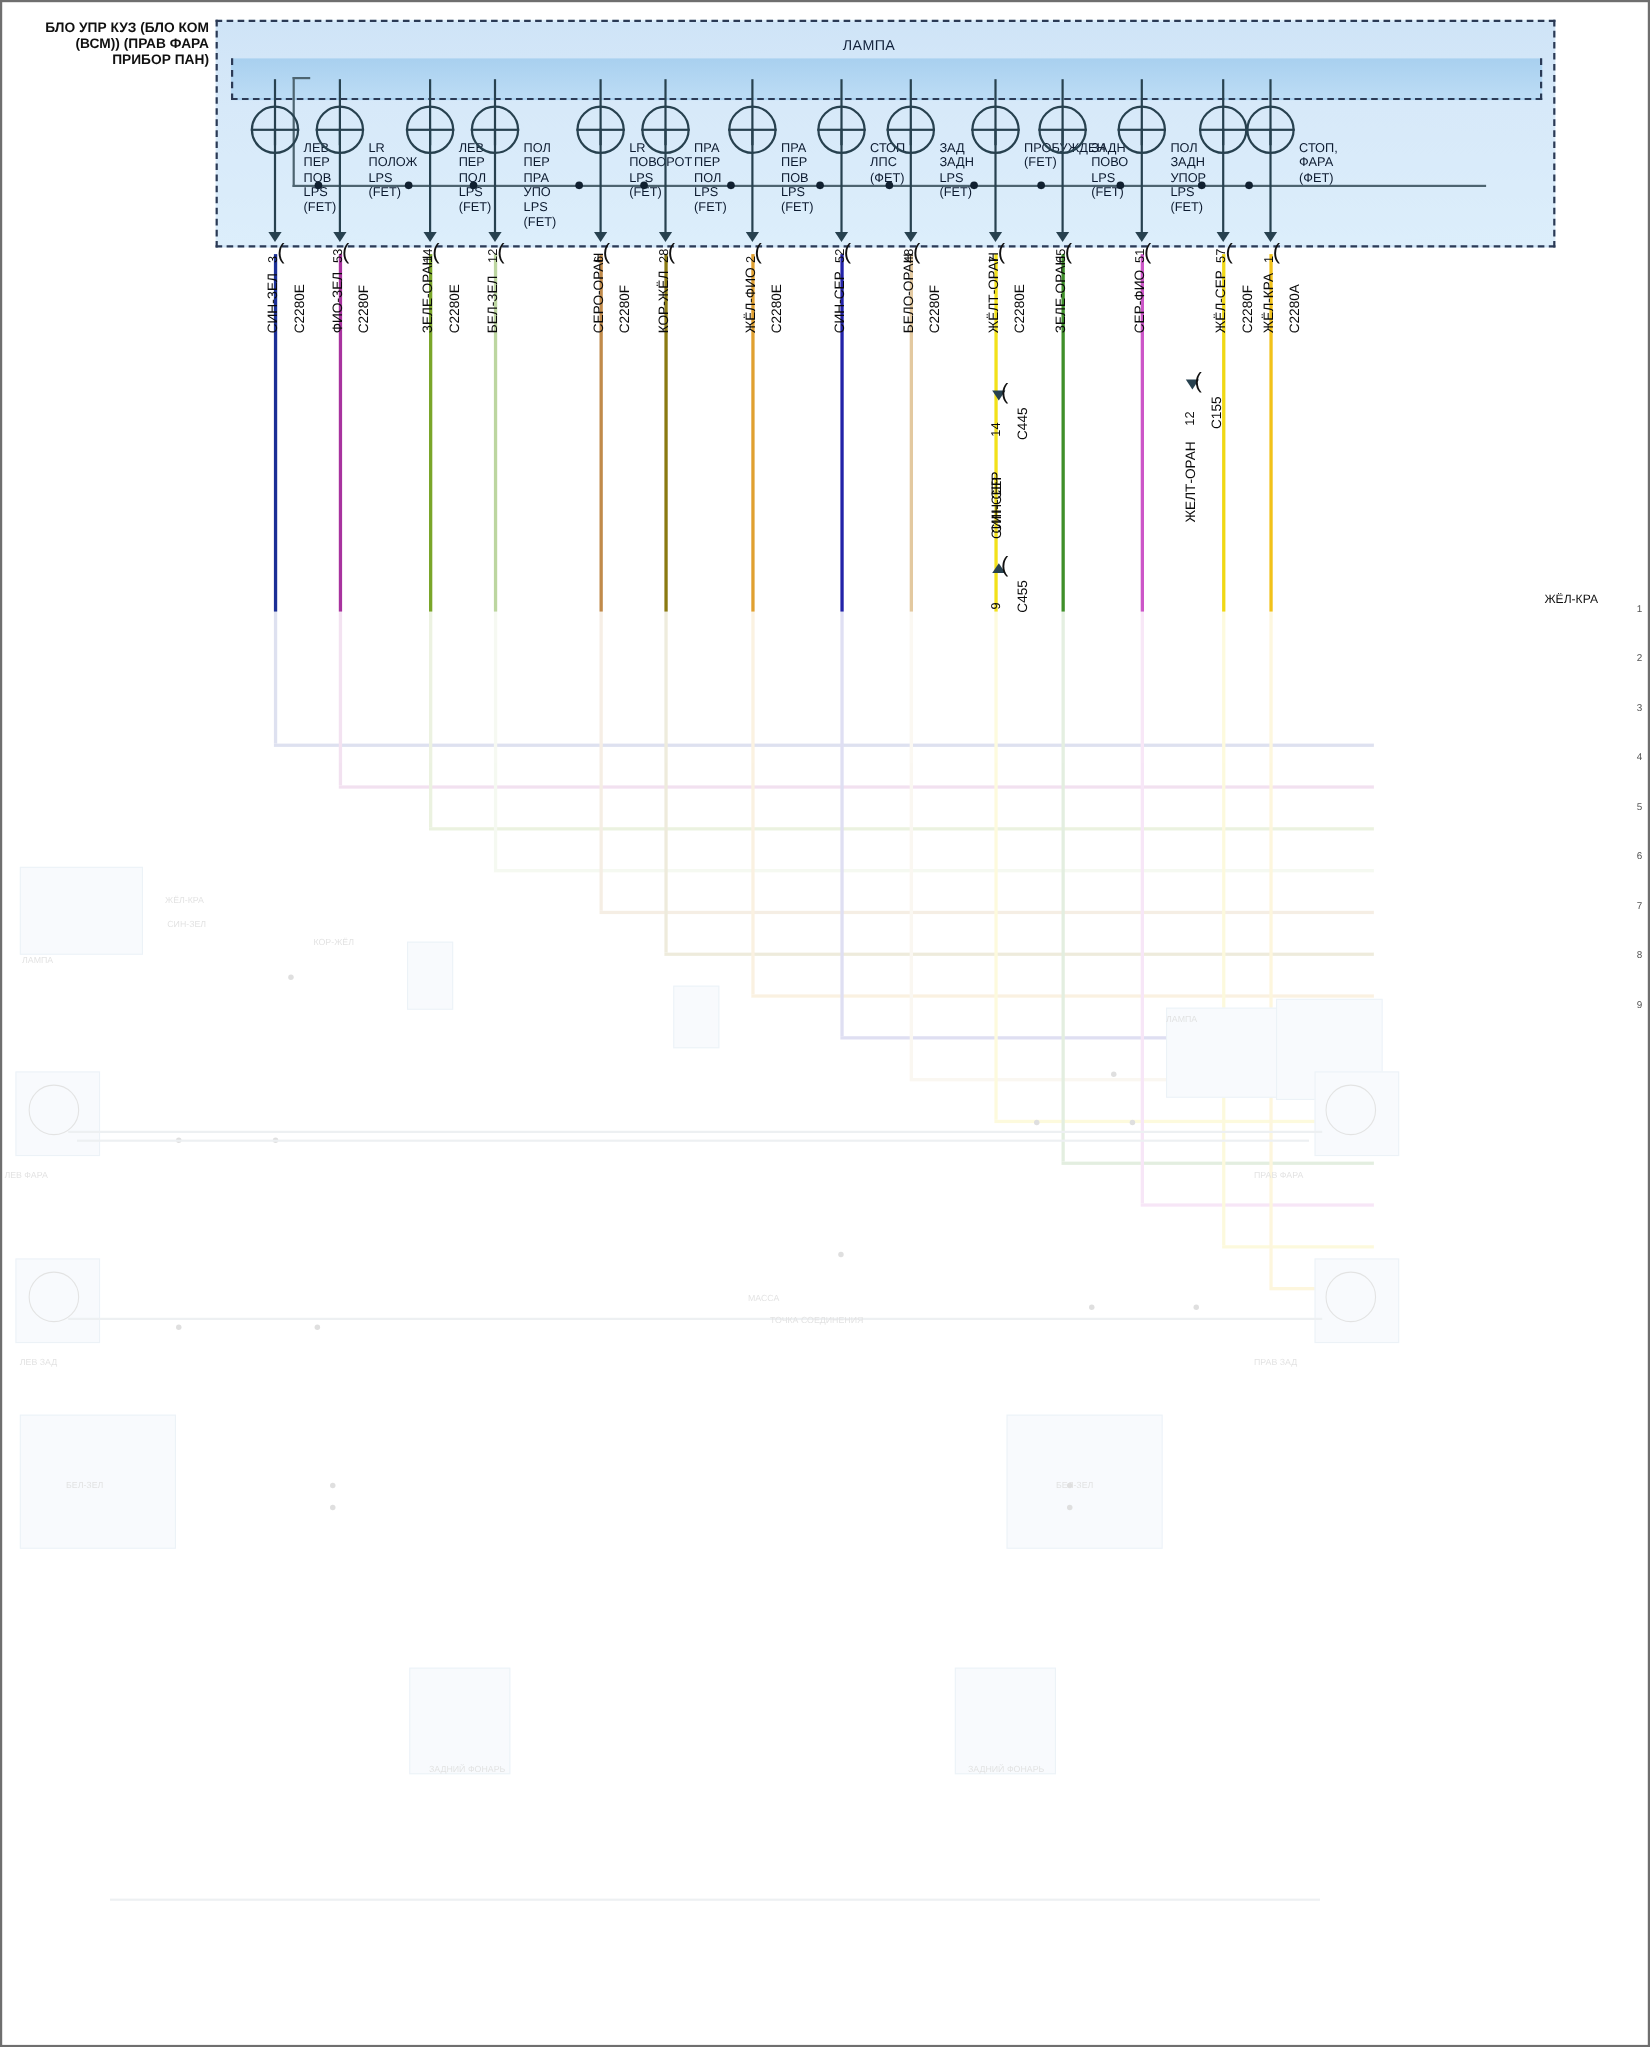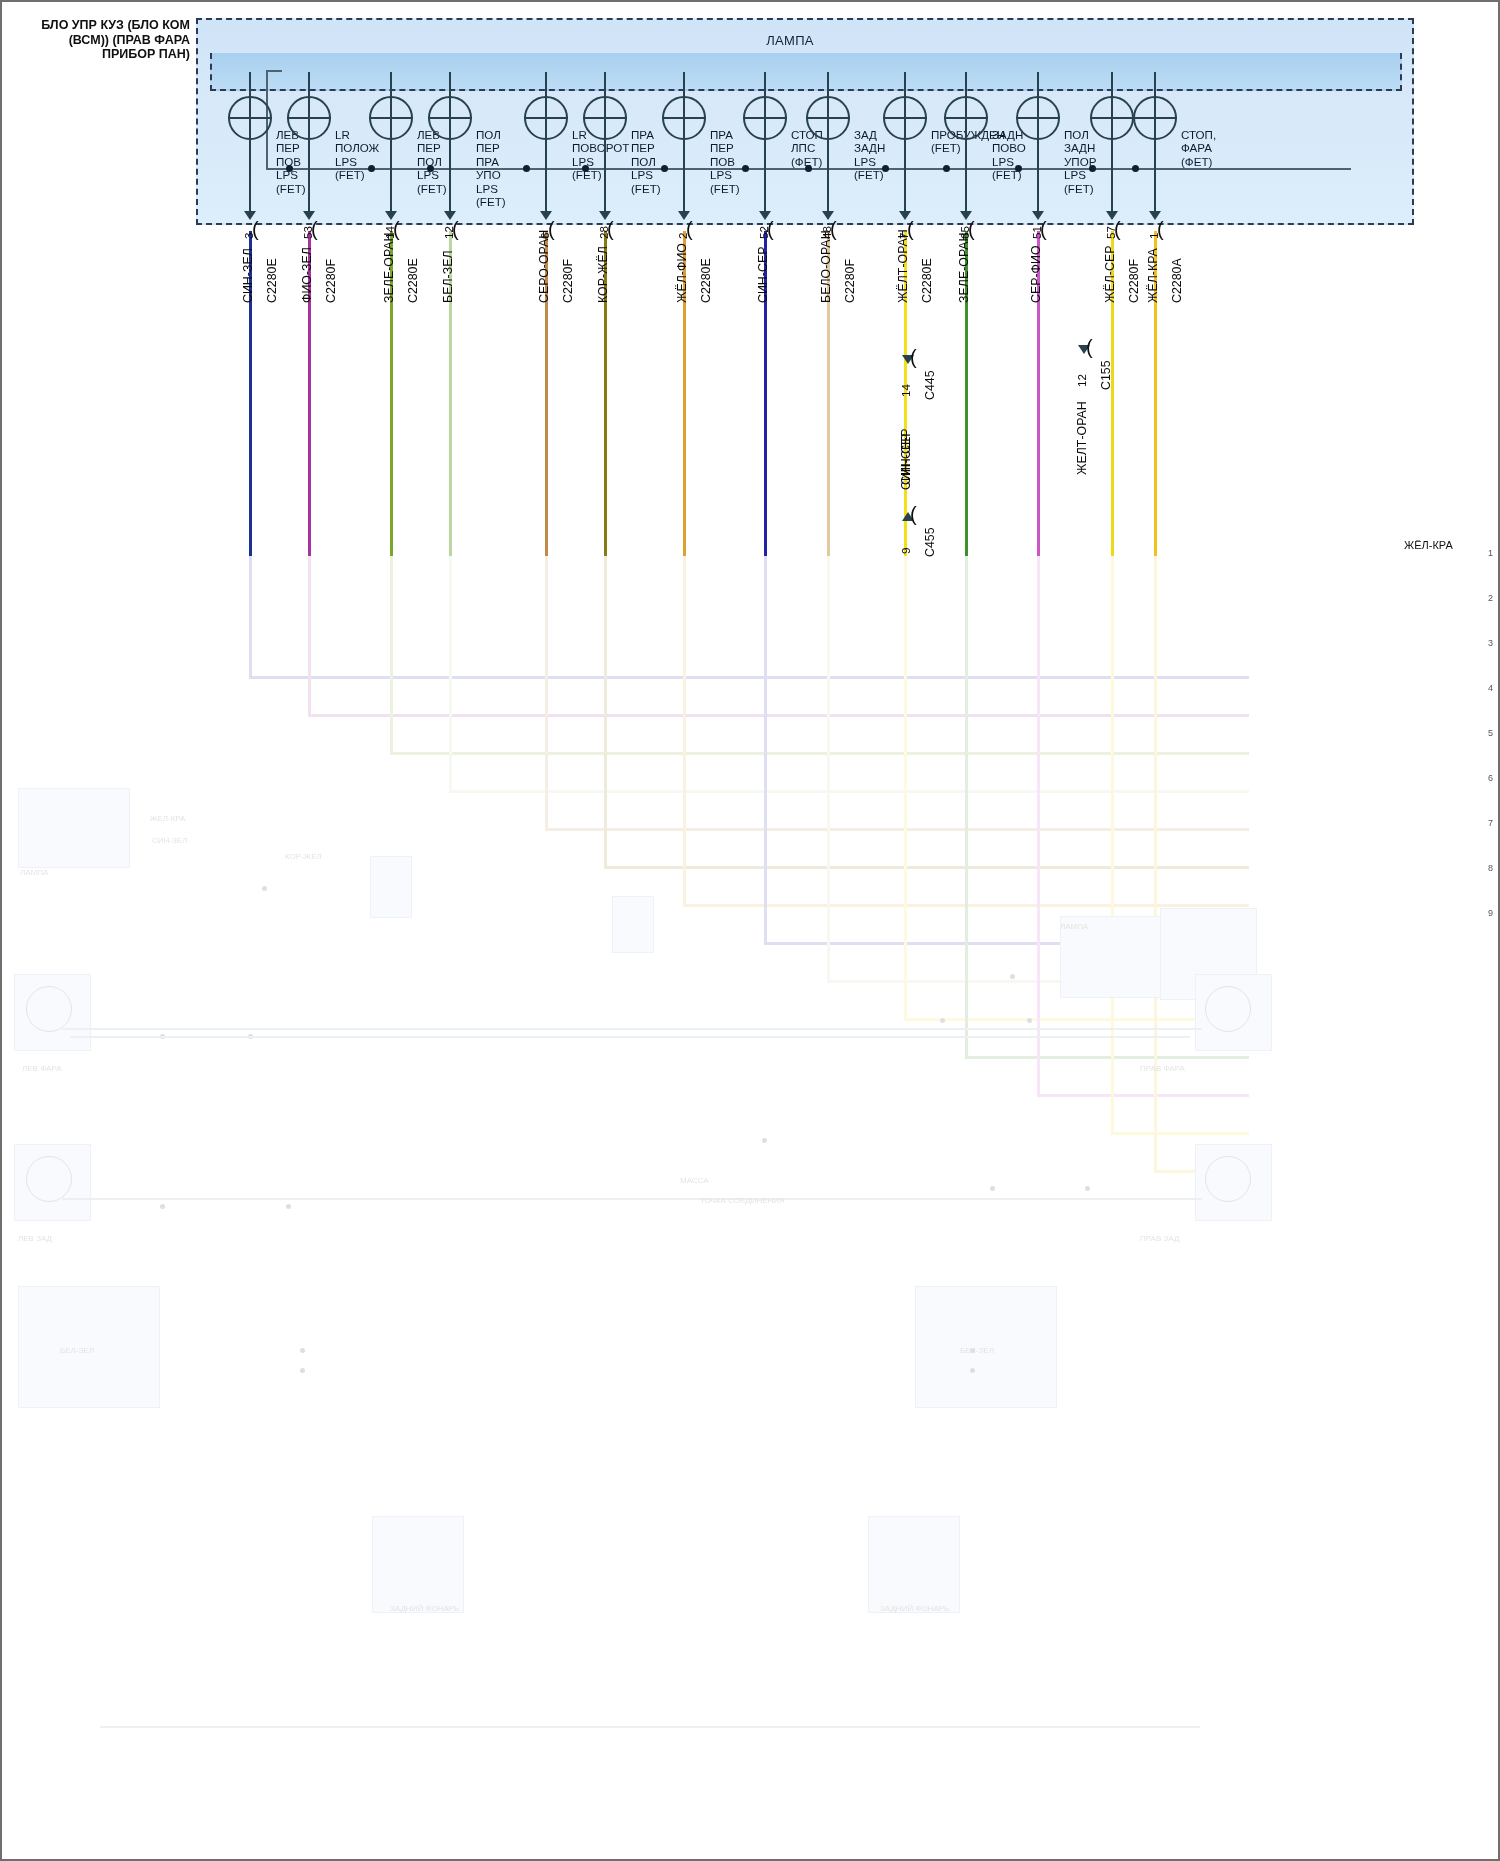--- a/index.html
+++ b/index.html
@@ -401,21 +401,21 @@
         <div class="fdot" style="left: 970px; top: 792px;"></div>
         <div class="fdot" style="left: 970px; top: 812px;"></div>
         <div class="fline" style="left: 62px; top: 472px; width: 1140px; height: 2px; background: rgb(136, 153, 170);"></div>
         <div class="fline" style="left: 62px; top: 642px; width: 1140px; height: 2px; background: rgb(136, 153, 170);"></div>
         <div class="fline" style="left: 70px; top: 480px; width: 1120px; height: 2px; background: rgb(136, 153, 170);"></div>
         <div class="fline" style="left: 100px; top: 1170px; width: 1100px; height: 2px; background: rgb(136, 153, 170);"></div>
         <div class="ftxt" style="left: 20px; top: 312px;">ЛАМПА</div>
         <div class="ftxt" style="left: 150px; top: 258px;">ЖЁЛ-КРА</div>
         <div class="ftxt" style="left: 152px; top: 280px;">СИН-ЗЕЛ</div>
         <div class="ftxt" style="left: 285px; top: 296px;">КОР-ЖЁЛ</div>
-        <div class="ftxt" style="left: 22px; top: 508px;">ЛЕВ ФАРА</div>
+        <div class="ftxt" style="left: 4px; top: 508px;">ЛЕВ ФАРА</div>
         <div class="ftxt" style="left: 1140px; top: 508px;">ПРАВ ФАРА</div>
         <div class="ftxt" style="left: 18px; top: 678px;">ЛЕВ ЗАД</div>
         <div class="ftxt" style="left: 1140px; top: 678px;">ПРАВ ЗАД</div>
         <div class="ftxt" style="left: 680px; top: 620px;">МАССА</div>
         <div class="ftxt" style="left: 700px; top: 640px;">ТОЧКА СОЕДИНЕНИЯ</div>
         <div class="ftxt" style="left: 60px; top: 790px;">БЕЛ-ЗЕЛ</div>
         <div class="ftxt" style="left: 960px; top: 790px;">БЕЛ-ЗЕЛ</div>
         <div class="ftxt" style="left: 1060px; top: 366px;">ЛАМПА</div>
         <div class="ftxt" style="left: 390px; top: 1048px;">ЗАДНИЙ ФОНАРЬ</div>
         <div class="ftxt" style="left: 880px; top: 1048px;">ЗАДНИЙ ФОНАРЬ</div>

